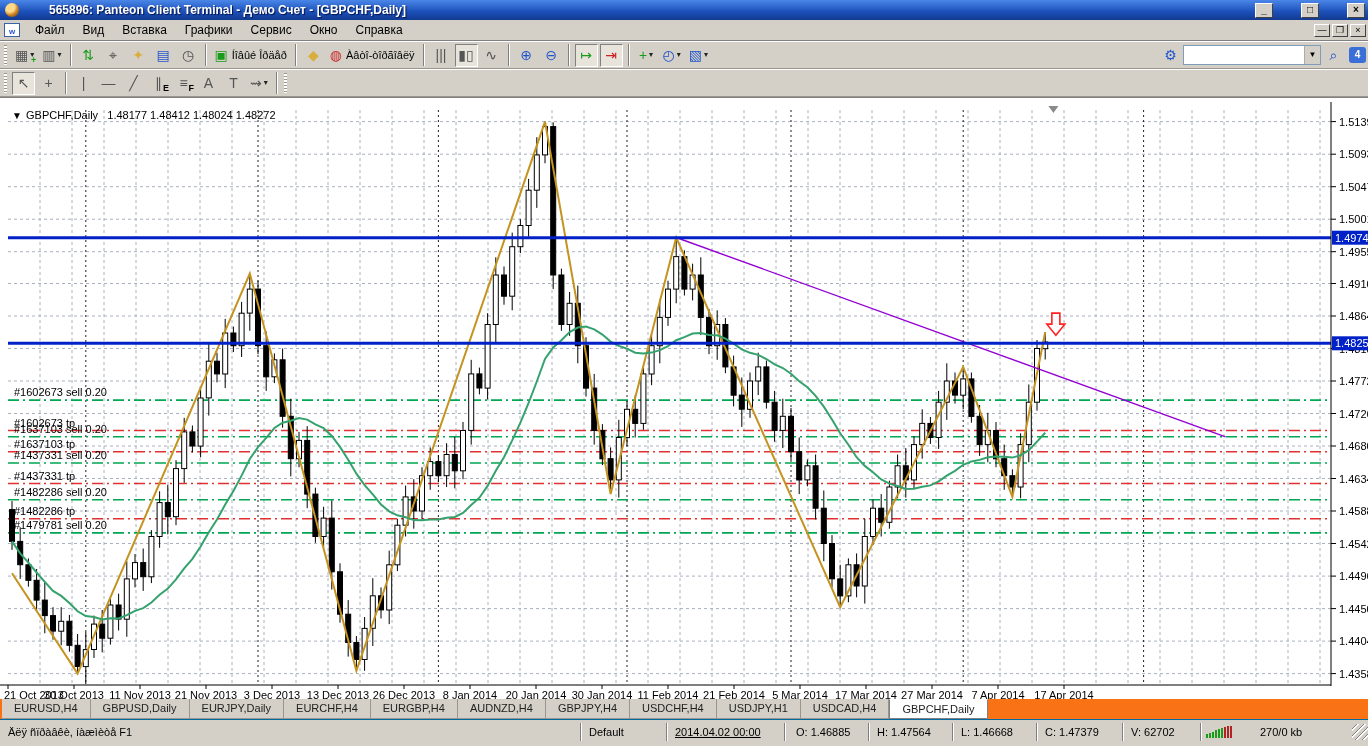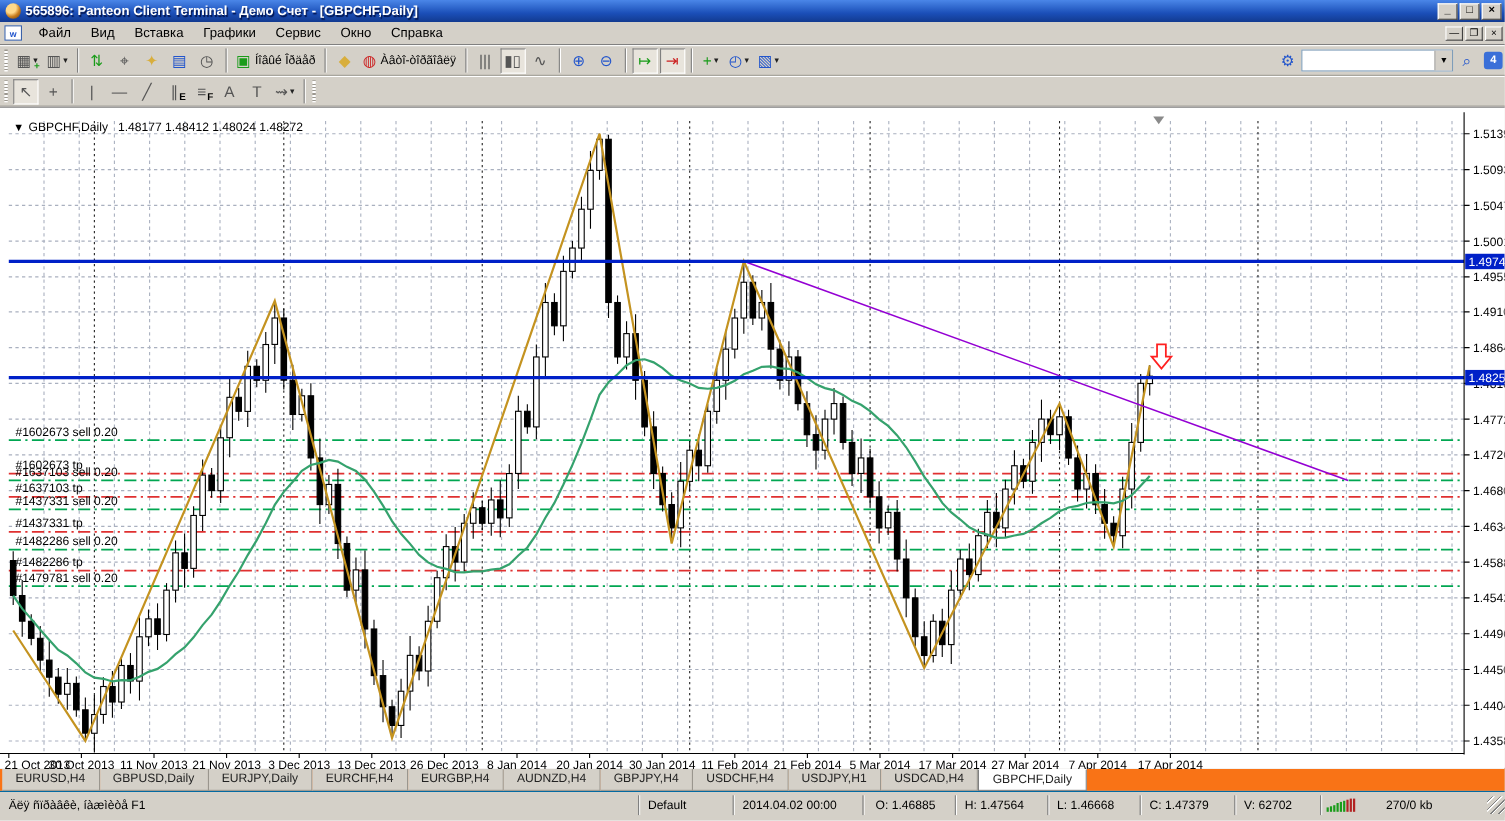--- a/index.html
+++ b/index.html
@@ -4,21 +4,21 @@
 <style>
   * { box-sizing: border-box; }
   html,body { margin:0; padding:0; }
   body {
     width:1368px; height:746px; overflow:hidden;
     background:#D4D0C8; font-family:"Liberation Sans",sans-serif;
     font-size:11px; color:#000; user-select:none;
   }
   
   .titlebar{height:20px;background:linear-gradient(180deg,#4A86E8 0%,#1B4FB8 60%,#123A90 100%);
-    display:flex;align-items:center;padding:0 3px;color:#fff;}
+    display:flex;align-items:center;padding:0 3px;color:#fff;gap:26px;}
   .title-icon{width:14px;height:14px;border-radius:50%;
     background:radial-gradient(circle at 35% 30%,#ffd98a 0 35%,#c87d1e 60%,#5a3a10);margin:0 4px 0 2px;}
   .title-text{font-size:12px;font-weight:bold;flex:1;white-space:nowrap;
     text-shadow:1px 1px 1px #00124a;}
   .win-btn{width:18px;height:15px;margin-left:2px;background:#D4D0C8;
     border:1px solid;border-color:#FFFFFF #404040 #404040 #FFFFFF;
     font-size:10px;line-height:12px;text-align:center;color:#000;font-weight:bold;}
   
   .menubar{height:21px;display:flex;align-items:center;border-bottom:1px solid #808080;padding:0 2px;}
   .menu-doc-icon{width:16px;height:14px;margin:0 6px 0 2px;background:#fff;border:1px solid #3b62a8;
@@ -672,21 +672,21 @@
     <div class="tab">GBPJPY,H4</div>
     <div class="tab">USDCHF,H4</div>
     <div class="tab">USDJPY,H1</div>
     <div class="tab">USDCAD,H4</div>
     <div class="tab active">GBPCHF,Daily</div>
   </div>
 
 <div class="statusbar">
   <div class="sb-panel sb-help">Äëÿ ñïðàâêè, íàæìèòå F1</div>
   <div class="sb-panel" style="width:86px;">Default</div>
-  <div class="sb-panel" style="width:118px;">2014.04.02 00:00</div>
+  <div class="sb-panel" style="width:118px;text-decoration:underline;">2014.04.02 00:00</div>
   <div class="sb-panel" style="width:84px;padding-left:11px;">O: 1.46885</div>
   <div class="sb-panel" style="width:84px;">H: 1.47564</div>
   <div class="sb-panel" style="width:84px;">L: 1.46668</div>
   <div class="sb-panel" style="width:86px;">C: 1.47379</div>
   <div class="sb-panel" style="width:78px;">V: 62702</div>
   <div class="sb-panel" style="width:52px;padding:0 4px;">
     <svg width="34" height="14">
       <g>
         <rect x="1" y="9" width="2" height="4" fill="#1a9c1a"></rect>
           <rect x="4" y="8" width="2" height="5" fill="#1a9c1a"></rect>

